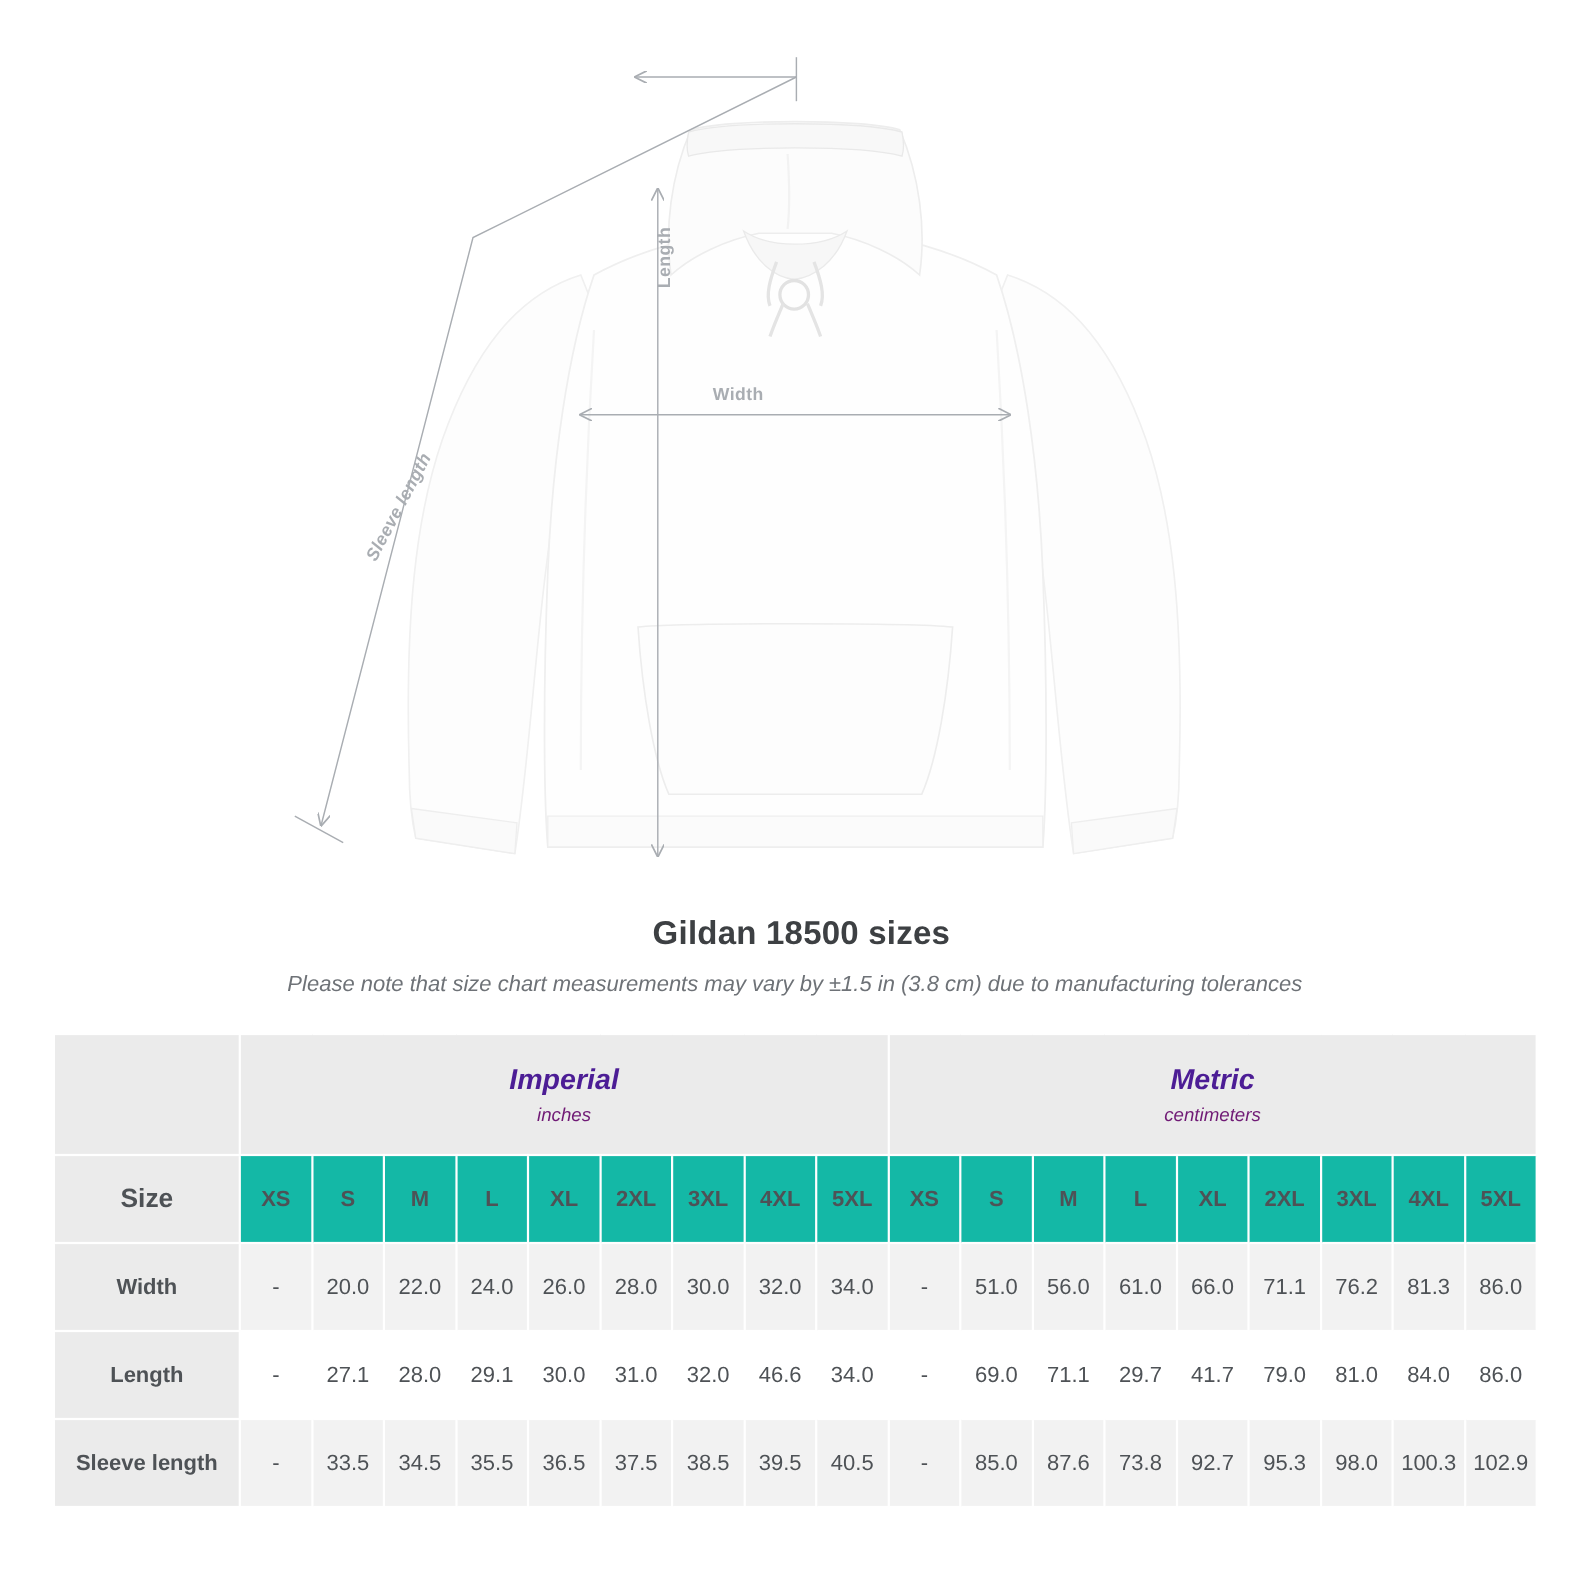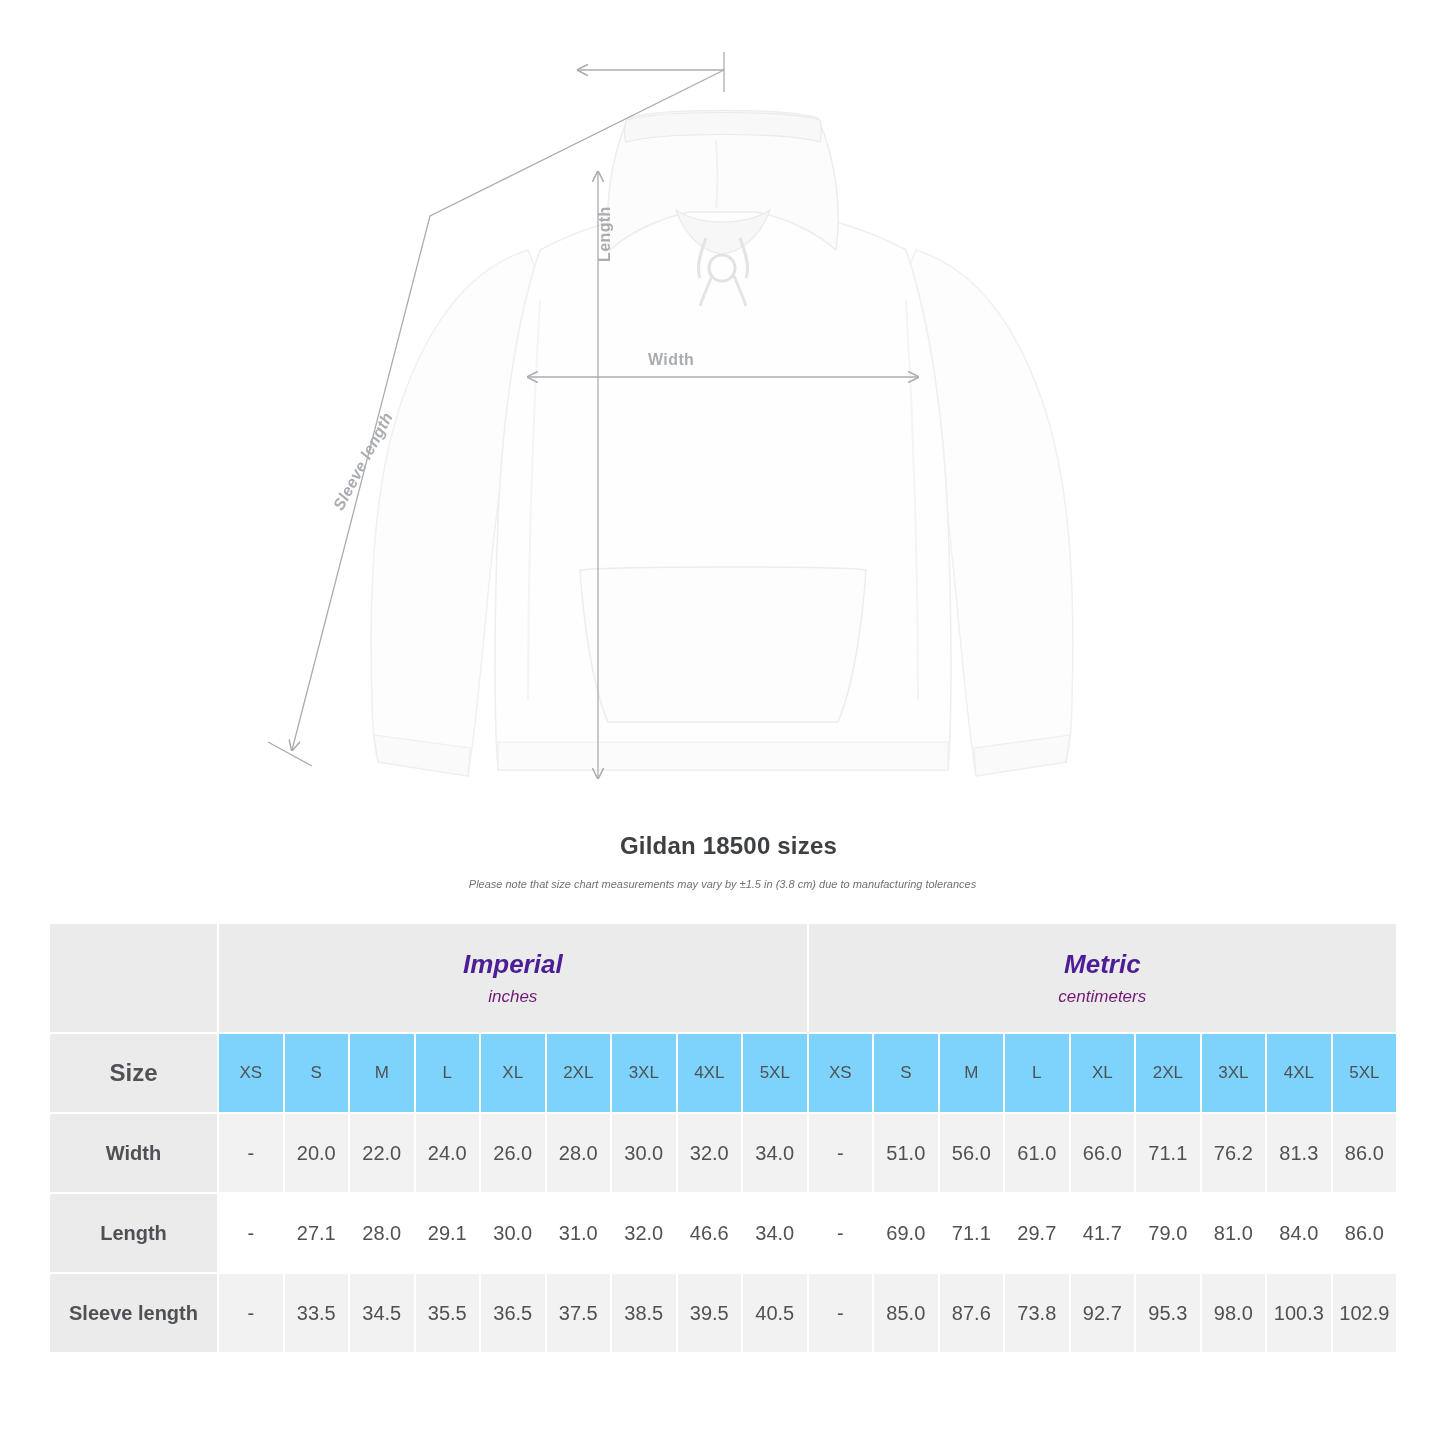--- a/index.html
+++ b/index.html
@@ -60,29 +60,29 @@
     white-space: nowrap;
     font-style: italic;
   }
 
   
   .title-block {
     text-align: center;
     margin-top: 12px;
   }
   .chart-title {
-    font-size: 24px;
+    font-size: 30px;
     font-weight: bold;
     color: #3d4043;
     margin: 0;
     letter-spacing: 0.2px;
     padding-left: 12px;
   }
   .chart-note {
-    font-size: 11px;
+    font-size: 20px;
     font-style: italic;
     color: #6e7277;
     margin-top: 18px;
   }
 
   
   .table-wrap {
     margin: 32px 48px 0 48px;
   }
   table.size-table {
@@ -116,24 +116,24 @@
     font-size: 17px;
     font-style: italic;
     color: #701a75;
     margin-top: 6px;
   }
   .corner-cell {
     background: #ebebeb;
   }
 
   tr.row-sizes td {
-    background: #7dd3fc;
+    background: #14b8a6;
     height: 76px;
-    font-size: 17px;
-    font-weight: normal;
+    font-size: 20px;
+    font-weight: bold;
     color: #4e5256;
   }
   tr.row-sizes td.rowhead {
     background: #ebebeb;
     font-size: 24px;
     font-weight: bold;
   }
 
   tr.row-data td {
     height: 76px;

